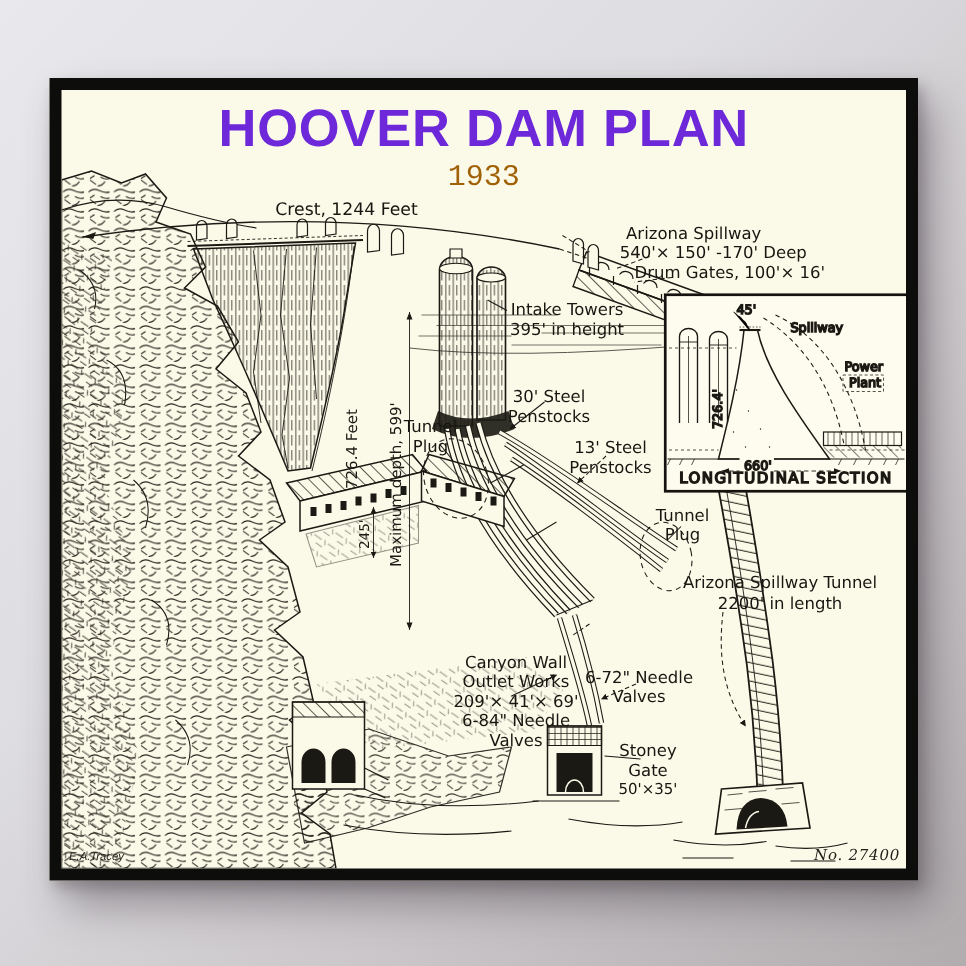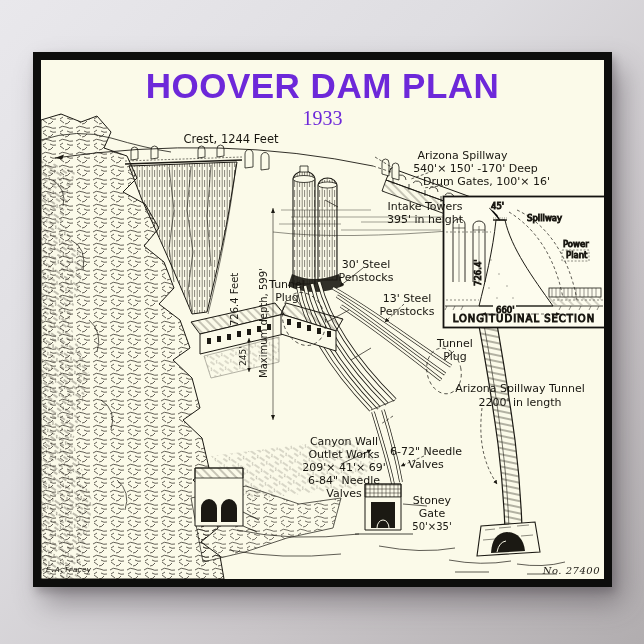--- a/index.html
+++ b/index.html
@@ -15,33 +15,33 @@
   }
   .inner{position:relative;width:563px;height:519px;overflow:hidden;color:#1b1913;}
   svg.art{position:absolute;left:0;top:0;}
   .title{
     position:absolute;left:0;top:6px;width:100%;text-align:center;
     font-family:"Liberation Sans",sans-serif;font-weight:bold;font-size:35px;
     letter-spacing:.5px;color:#6d28d9;white-space:nowrap;
   }
   .year{
     position:absolute;left:0;top:47px;width:100%;text-align:center;
-    font-family:Liberation Serif, serif;font-size:20px;color:#6d28d9;
+    font-family:Liberation Mono, monospace;font-size:20px;color:#a16207;
   }
   .lbl{
     position:absolute;font-size:11px;line-height:13px;color:#181610;
     text-align:center;white-space:nowrap;
   }
   .lbl span{display:block;}
   .ctr{transform:translateX(-50%);}
   .lbl-ariz{text-align:center;}
   .lbl-ariz .i1{margin-left:26px;}
   .lbl-ariz .i2{margin-left:48px;}
   .lbl-spt{line-height:14px;}
-  .sig{position:absolute;left:5px;top:506px;font-family:Liberation Mono, monospace;
+  .sig{position:absolute;left:5px;top:506px;font-family:Liberation Sans, sans-serif;
        font-style:italic;font-size:7.5px;color:#23201a;}
   .plate{position:absolute;right:4px;top:505px;font-family:"DejaVu Serif",serif;
        font-style:italic;font-size:10px;letter-spacing:.5px;color:#23201a;}
   svg text{font-family:"DejaVu Sans",sans-serif;fill:#1b1913;}
   text.vdim{font-size:10px;}
   text.ins{font-size:8.5px;}
   text.cap{font-size:10px;letter-spacing:1px;}
 </style>
 </head>
 <body>
@@ -261,21 +261,21 @@
   <div class="year">1933</div>
 
   <div class="lbl ctr" style="left:190px;top:73px;font-size:11.5px;">Crest, 1244 Feet</div>
 
   <div class="lbl lbl-ariz" style="left:334px;top:89px;">
     <span>Arizona Spillway</span>
     <span class="i1">540'× 150' -170' Deep</span>
     <span class="i2">Drum Gates, 100'× 16'</span>
   </div>
 
-  <div class="lbl ctr" style="left:337px;top:140px;margin-left:47px;">
+  <div class="lbl ctr" style="left:337px;top:140px;">
     <span>Intake Towers</span>
     <span>395' in height</span>
   </div>
 
   <div class="lbl ctr" style="left:325px;top:198px;">
     <span>30' Steel</span>
     <span>Penstocks</span>
   </div>
 
   <div class="lbl ctr" style="left:366px;top:232px;">

